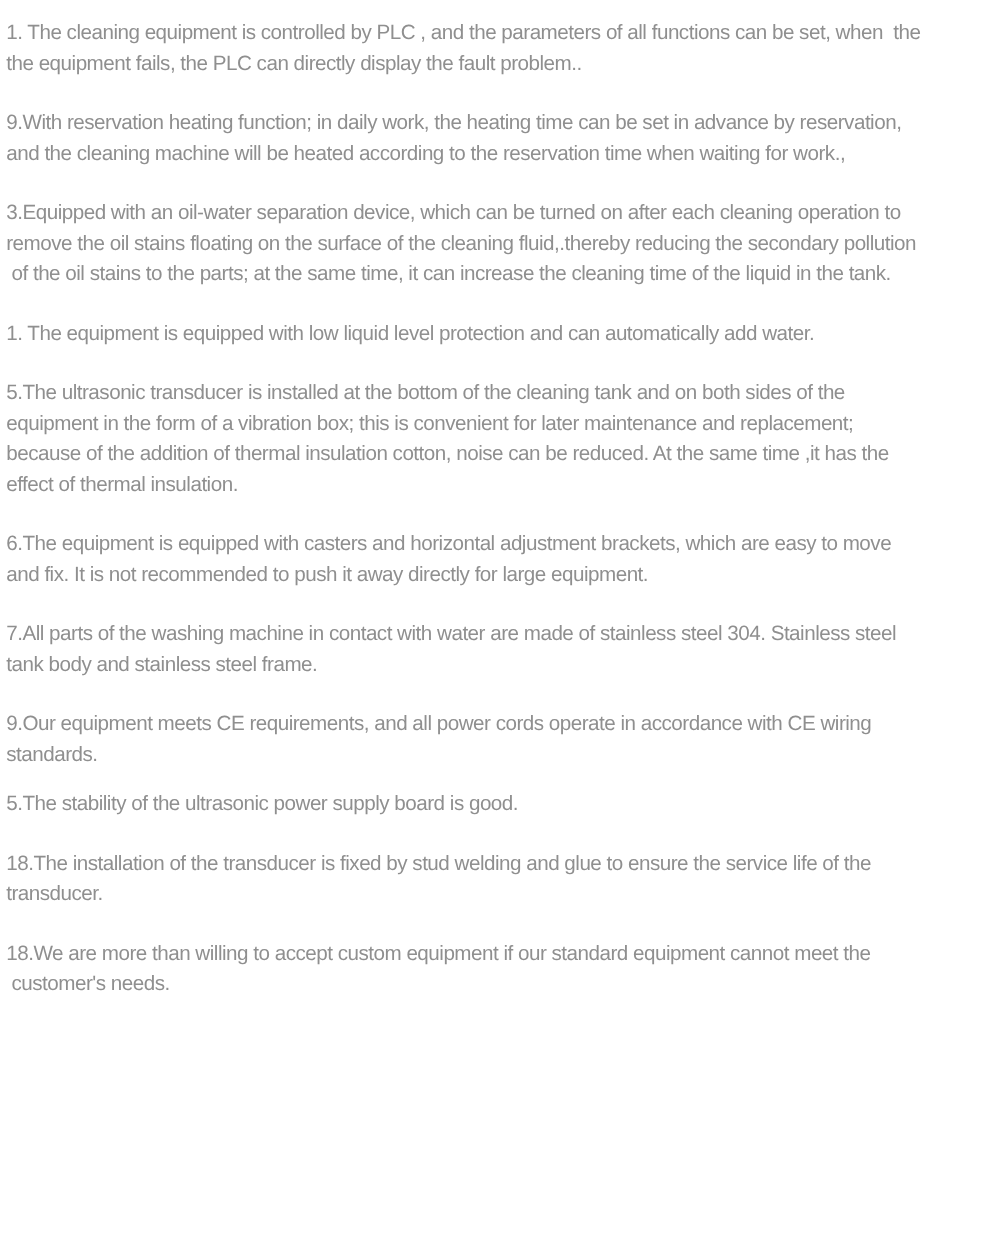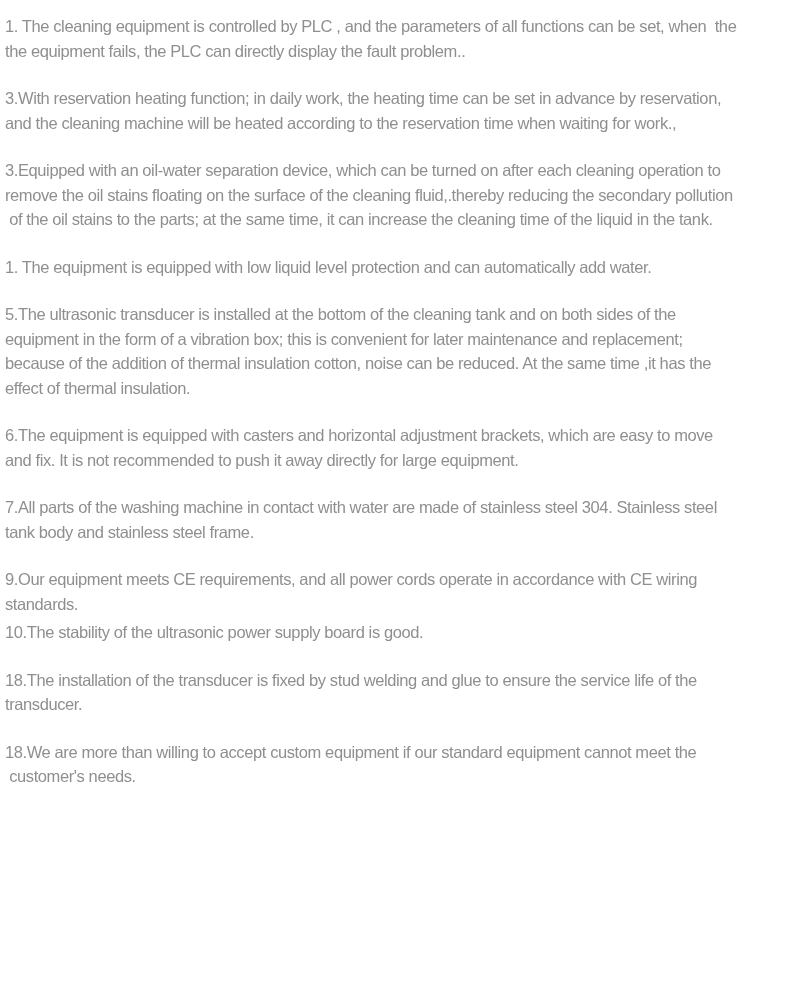--- a/index.html
+++ b/index.html
@@ -20,43 +20,43 @@
     line-height: 24.5px;
     letter-spacing: -0.4px;
     color: #8f8f8f;
   }
   .para {
     margin: 0 0 23px 0;
     white-space: pre-wrap;   
     font-weight: 400;
   }
   .para.tight {
-    margin-bottom: 4px;        
+    margin-bottom: 15px;        
   }
 </style>
 </head>
 <body>
 
 <div class="doc">
   <p class="para">1. The cleaning equipment is controlled by PLC , and the parameters of all functions can be set, when  the
 the equipment fails, the PLC can directly display the fault problem..</p>
-  <p class="para">3.With reservation heating function; in daily work, the heating time can be set in advance by reservation,
+  <p class="para">9.With reservation heating function; in daily work, the heating time can be set in advance by reservation,
 and the cleaning machine will be heated according to the reservation time when waiting for work.,</p>
   <p class="para">3.Equipped with an oil-water separation device, which can be turned on after each cleaning operation to
 remove the oil stains floating on the surface of the cleaning fluid,.thereby reducing the secondary pollution
  of the oil stains to the parts; at the same time, it can increase the cleaning time of the liquid in the tank.</p>
   <p class="para">1. The equipment is equipped with low liquid level protection and can automatically add water.</p>
   <p class="para">5.The ultrasonic transducer is installed at the bottom of the cleaning tank and on both sides of the
 equipment in the form of a vibration box; this is convenient for later maintenance and replacement;
 because of the addition of thermal insulation cotton, noise can be reduced. At the same time ,it has the
 effect of thermal insulation.</p>
   <p class="para">6.The equipment is equipped with casters and horizontal adjustment brackets, which are easy to move
 and fix. It is not recommended to push it away directly for large equipment.</p>
   <p class="para">7.All parts of the washing machine in contact with water are made of stainless steel 304. Stainless steel
 tank body and stainless steel frame.</p>
   <p class="para tight">9.Our equipment meets CE requirements, and all power cords operate in accordance with CE wiring
 standards.</p>
-  <p class="para">10.The stability of the ultrasonic power supply board is good.</p>
+  <p class="para">5.The stability of the ultrasonic power supply board is good.</p>
   <p class="para">18.The installation of the transducer is fixed by stud welding and glue to ensure the service life of the
 transducer.</p>
   <p class="para">18.We are more than willing to accept custom equipment if our standard equipment cannot meet the
  customer's needs.</p>
 </div>
 
 </body></html>

